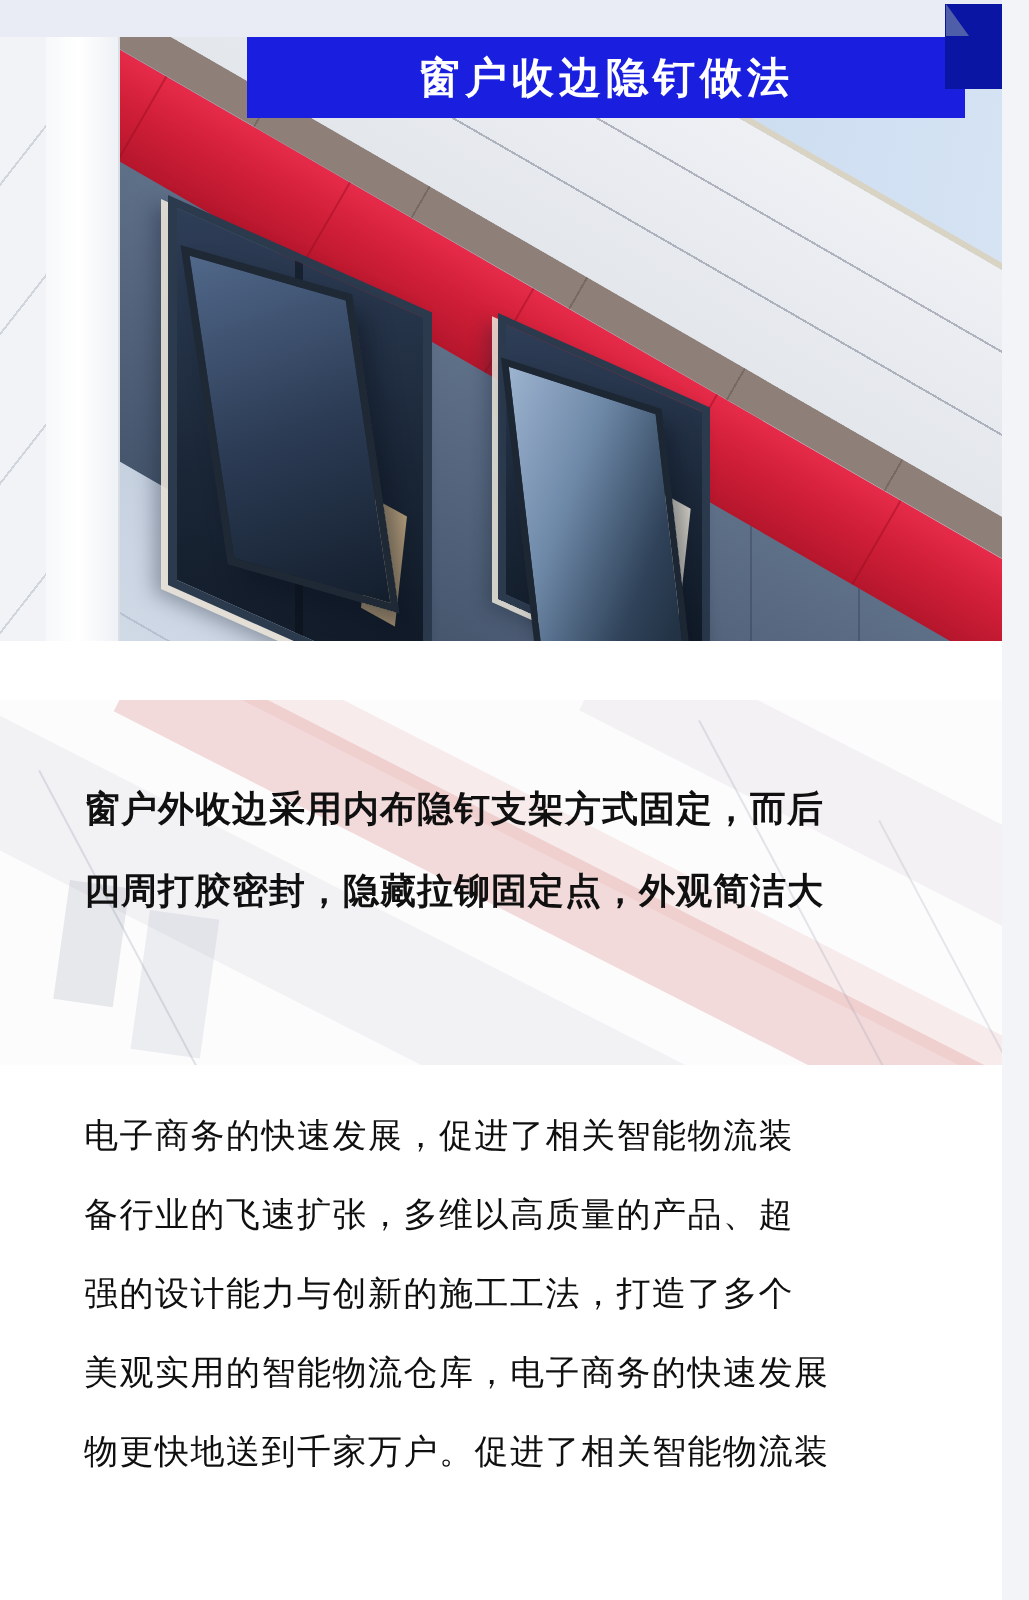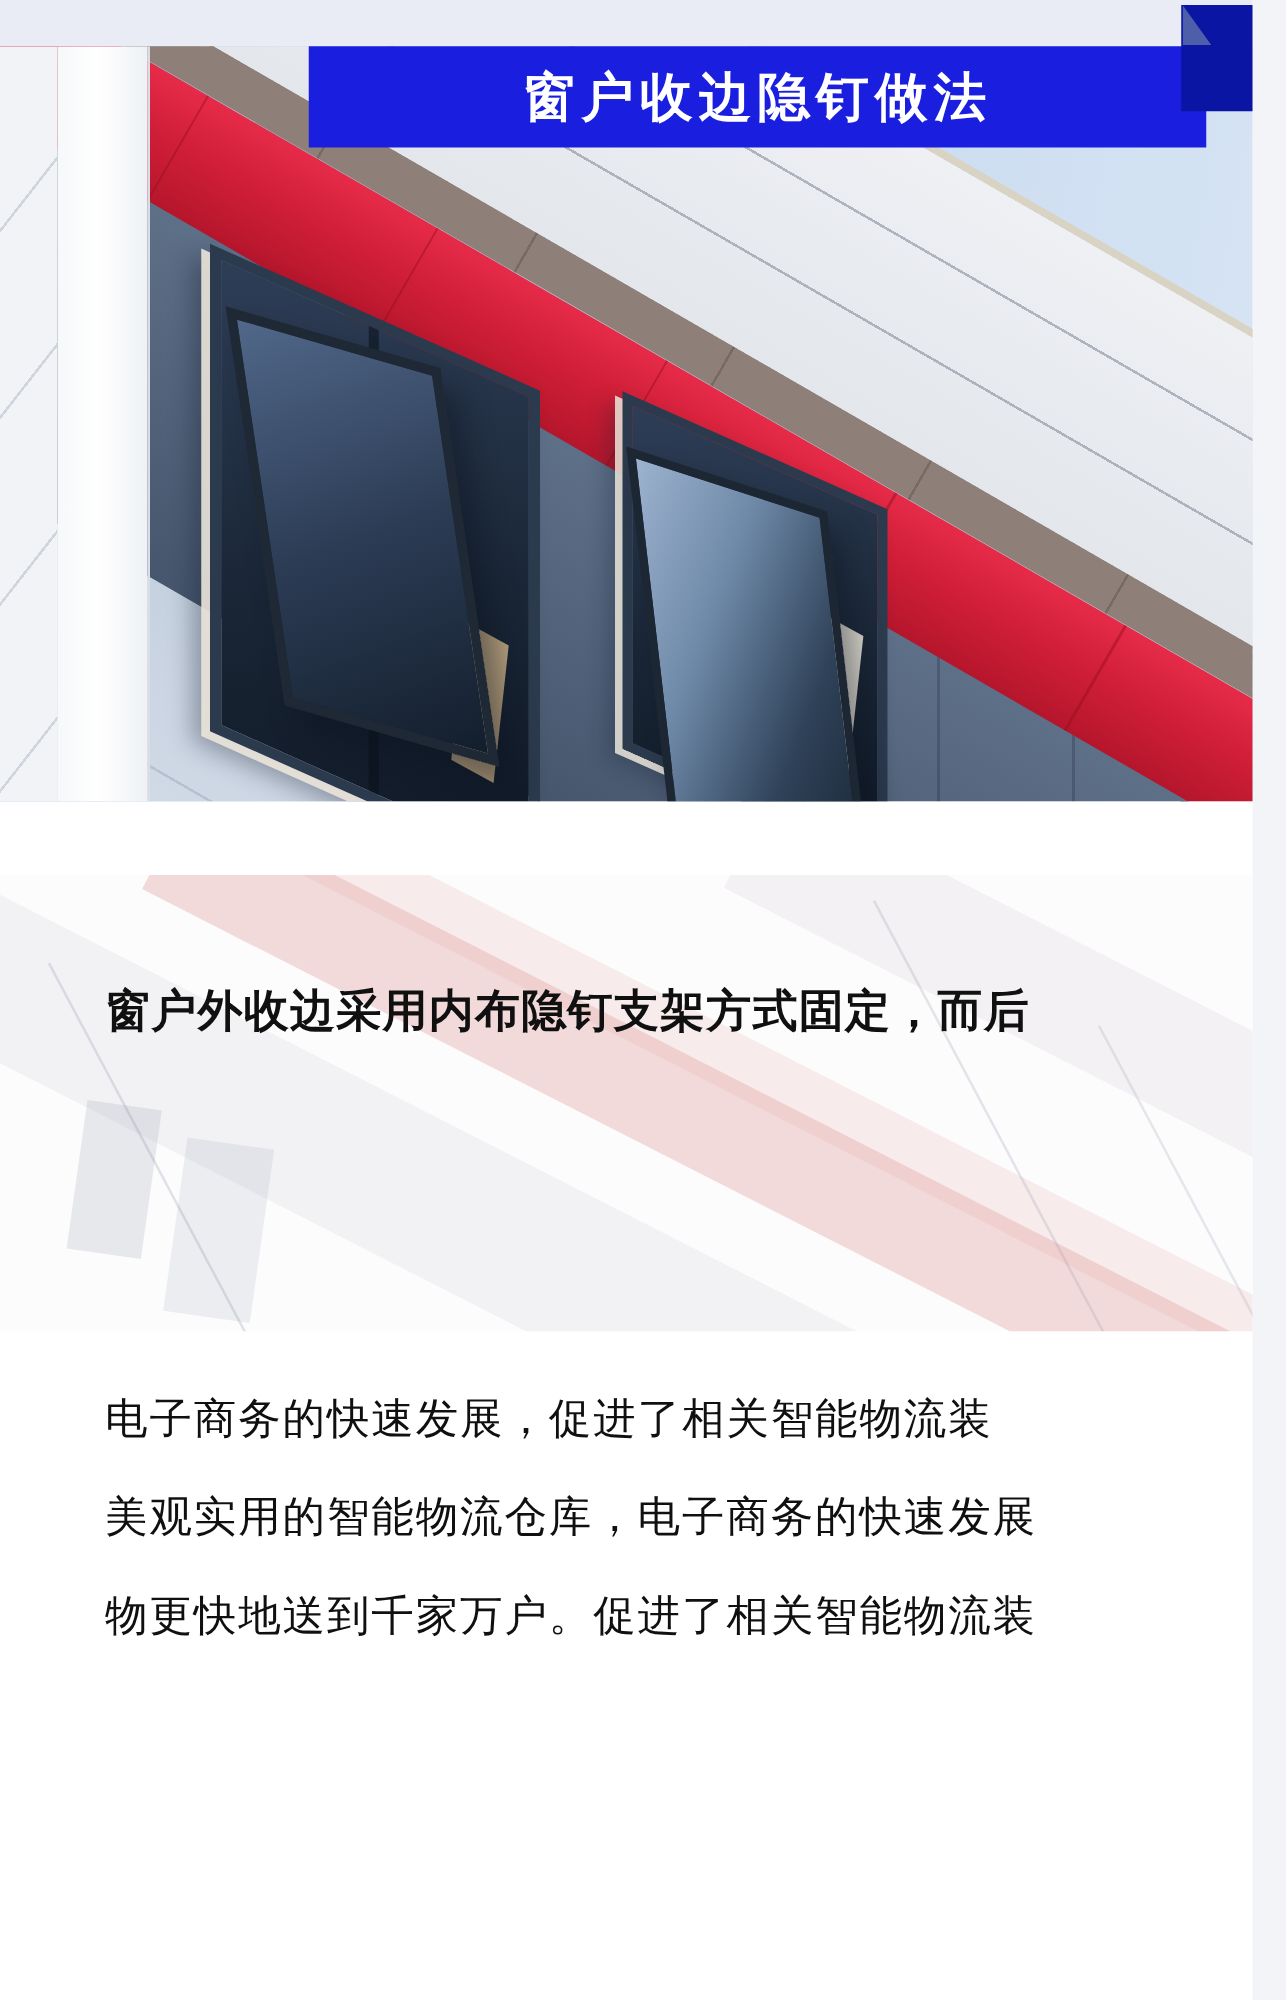--- a/index.html
+++ b/index.html
@@ -124,21 +124,24 @@
     <div class="wm-gray2"></div>
     <div class="wm-line1"></div>
     <div class="wm-line2"></div>
     <div class="wm-line3"></div>
     <div class="wm-rect1"></div>
     <div class="wm-rect2"></div>
   </div>
 
   <div class="para p1">
     <div class="line">窗户外收边采用内布隐钉支架方式固定，而后</div>
+    <div class="line">四周打胶密封，隐藏拉铆固定点，外观简洁大</div>
   </div>
 
   <div class="para p2">
     <div class="line">电子商务的快速发展，促进了相关智能物流装</div>
+    <div class="line">备行业的飞速扩张，多维以高质量的产品、超</div>
+    <div class="line">强的设计能力与创新的施工工法，打造了多个</div>
     <div class="line">美观实用的智能物流仓库，电子商务的快速发展</div>
     <div class="line">物更快地送到千家万户。促进了相关智能物流装</div>
   </div>
 
 </div>
 
 </body></html>

